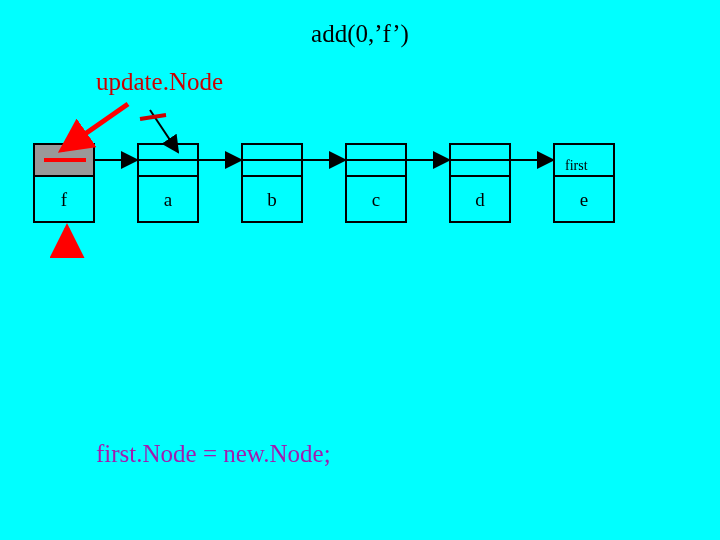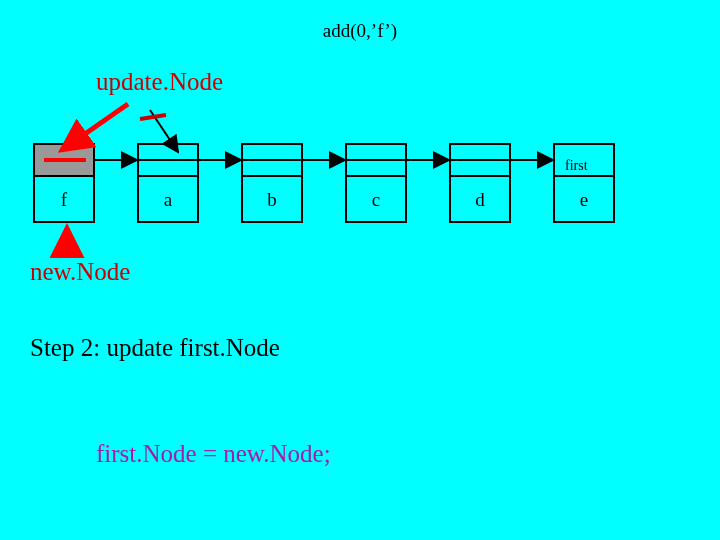--- a/index.html
+++ b/index.html
@@ -19,21 +19,21 @@
     left: 0; top: 0;
     width: 720px;
     height: 540px;
   }
   .title {
     position: absolute;
     left: 0;
     top: 20px;
     width: 720px;
     text-align: center;
-    font-size: 19px;
+    font-size: 25px;
     color: #000000;
     letter-spacing: 0px;
   }
   .label-firstnode {
     position: absolute;
     left: 96px;
     top: 68px;
     font-size: 25px;
     color: #CC0000;
   }
@@ -112,22 +112,20 @@
   }
 </style>
 </head>
 <body>
 
 <div class="stage">
 
   <div class="title">add(0,’f’)</div>
 
   <div class="label-firstnode">update.Node</div>
-  <div class="label-newnode">new.Node</div>
-  <div class="label-step">Step 2: update first.Node</div>
   <div class="label-assign">first.Node = new.Node;</div>
 
   <div class="node shaded" style="left:33px; top:143px;">
     <div class="upper"></div>
     <div class="lower">f</div>
   </div>
   <div class="node" style="left:137px; top:143px;">
     <div class="upper"></div>
     <div class="lower">a</div>
   </div>

